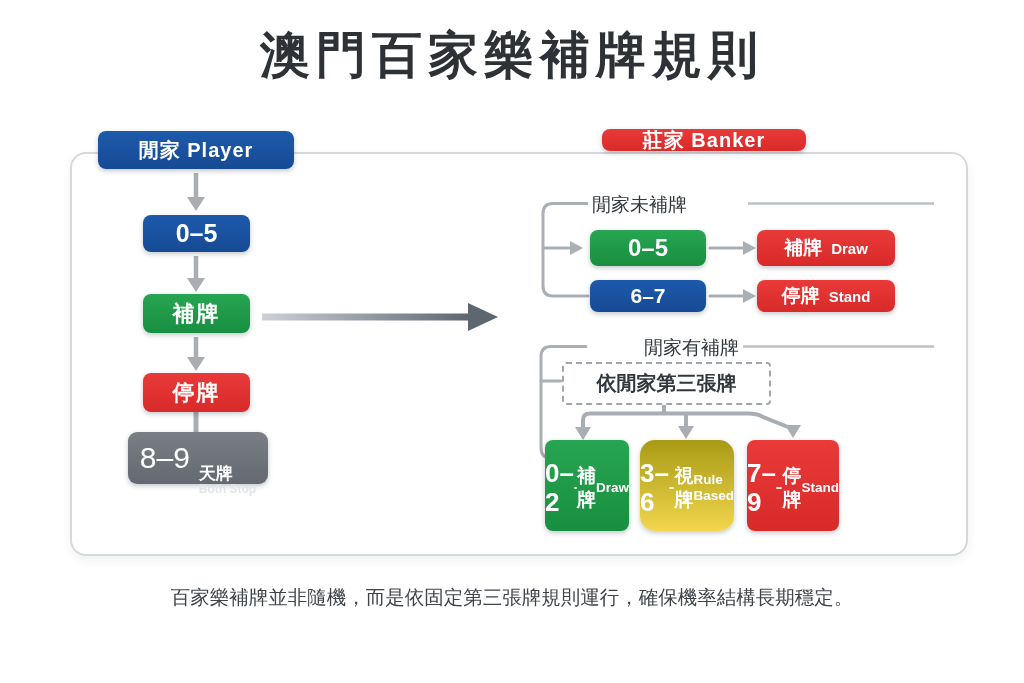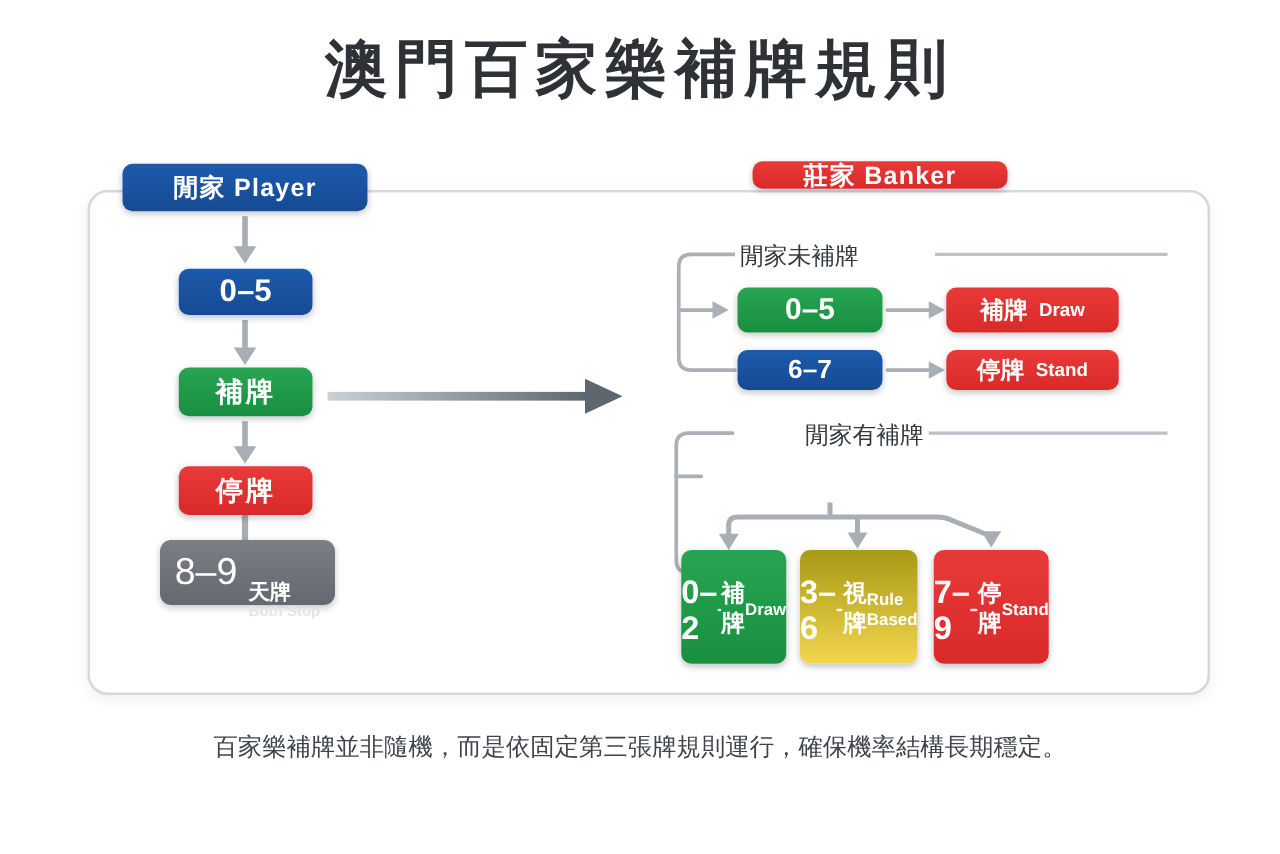--- a/index.html
+++ b/index.html
@@ -16,21 +16,21 @@
   #panel{left:70px;top:152px;width:894px;height:400px;border:2px solid #d5d9dd;border-radius:16px;
          background:#fff;box-shadow:0 4px 10px rgba(40,50,60,.07);z-index:0;}
   #connectors{left:0;top:0;z-index:1;}
   
   .box{display:flex;align-items:center;justify-content:center;color:#fff;font-weight:700;
        border-radius:8px;z-index:2;box-shadow:0 2px 5px rgba(20,30,40,.25);}
   .blue {background:linear-gradient(180deg,#1d5aab,#164a94);}
   .green{background:linear-gradient(180deg,#27a552,#188f40);}
   .red  {background:linear-gradient(180deg,#e83a38,#d92a2a);}
   .gray {background:linear-gradient(180deg,#7a7f86,#646971);}
-  .yellow{background:linear-gradient(180deg,#a89a15,#f2d64e);}
+  .yellow{background:linear-gradient(180deg,#a89a15,#f2d64e);border-radius:15px;}
   
   #player-header{left:98px;top:131px;width:196px;height:38px;font-size:20px;letter-spacing:1px;}
   #banker-header{left:602px;top:129px;width:204px;height:22px;font-size:20px;letter-spacing:1px;}
   
   #p-step0{left:143px;top:215px;width:107px;height:37px;font-size:25px;}
   #p-step1{left:143px;top:294px;width:107px;height:39px;font-size:22px;letter-spacing:2px;}
   #p-step2{left:143px;top:373px;width:107px;height:39px;font-size:22px;letter-spacing:2px;}
   #p-natural{left:128px;top:432px;width:140px;height:52px;border-radius:9px;gap:9px;}
   #p-natural .rng{font-size:30px;font-weight:400;}
   #p-natural .col{display:flex;flex-direction:column;line-height:1.05;align-items:flex-start;}
@@ -146,20 +146,21 @@
   </div>
 
   <div class="abs box blue" id="b-r1-range">6–7</div>
   <div class="abs box red action-box" id="b-r1-action">
     <span class="cn">停牌</span>
     <span class="en">Stand</span>
   </div>
 
   <div class="abs sec-title" id="sec2-title">閒家有補牌</div>
 
+  <div class="abs" id="b-cond">依閒家第三張牌</div>
 
   <div class="abs box green outcome" id="o0">
     <span class="rng">0–2</span>
     <span class="divider"></span>
     <span class="cn">補牌</span>
     <span class="en">Draw</span>
   </div>
   <div class="abs box yellow outcome" id="o1">
     <span class="rng">3–6</span>
     <span class="divider"></span>

